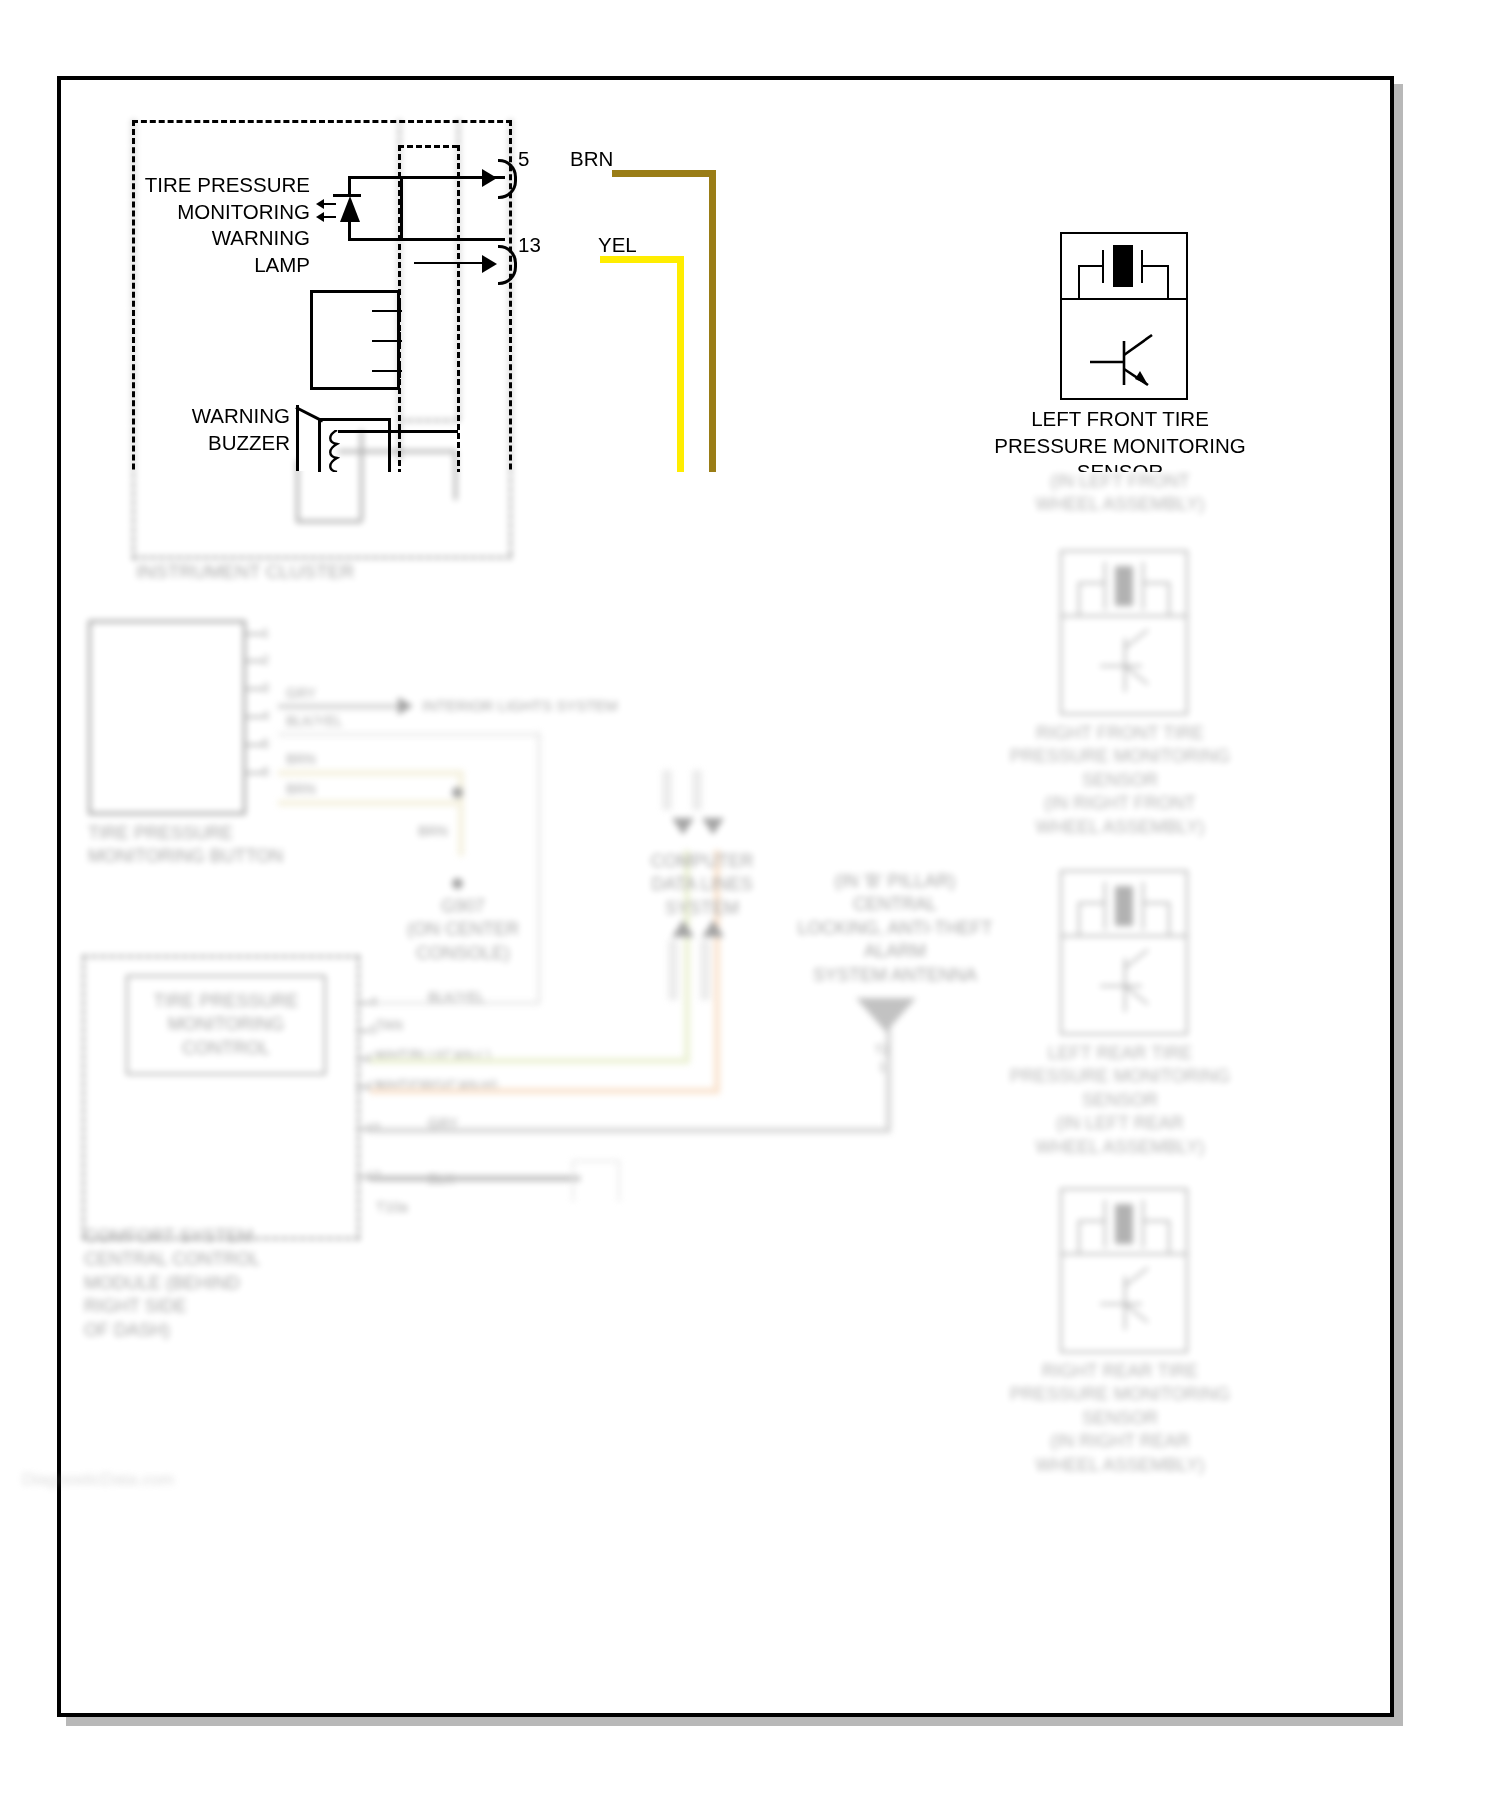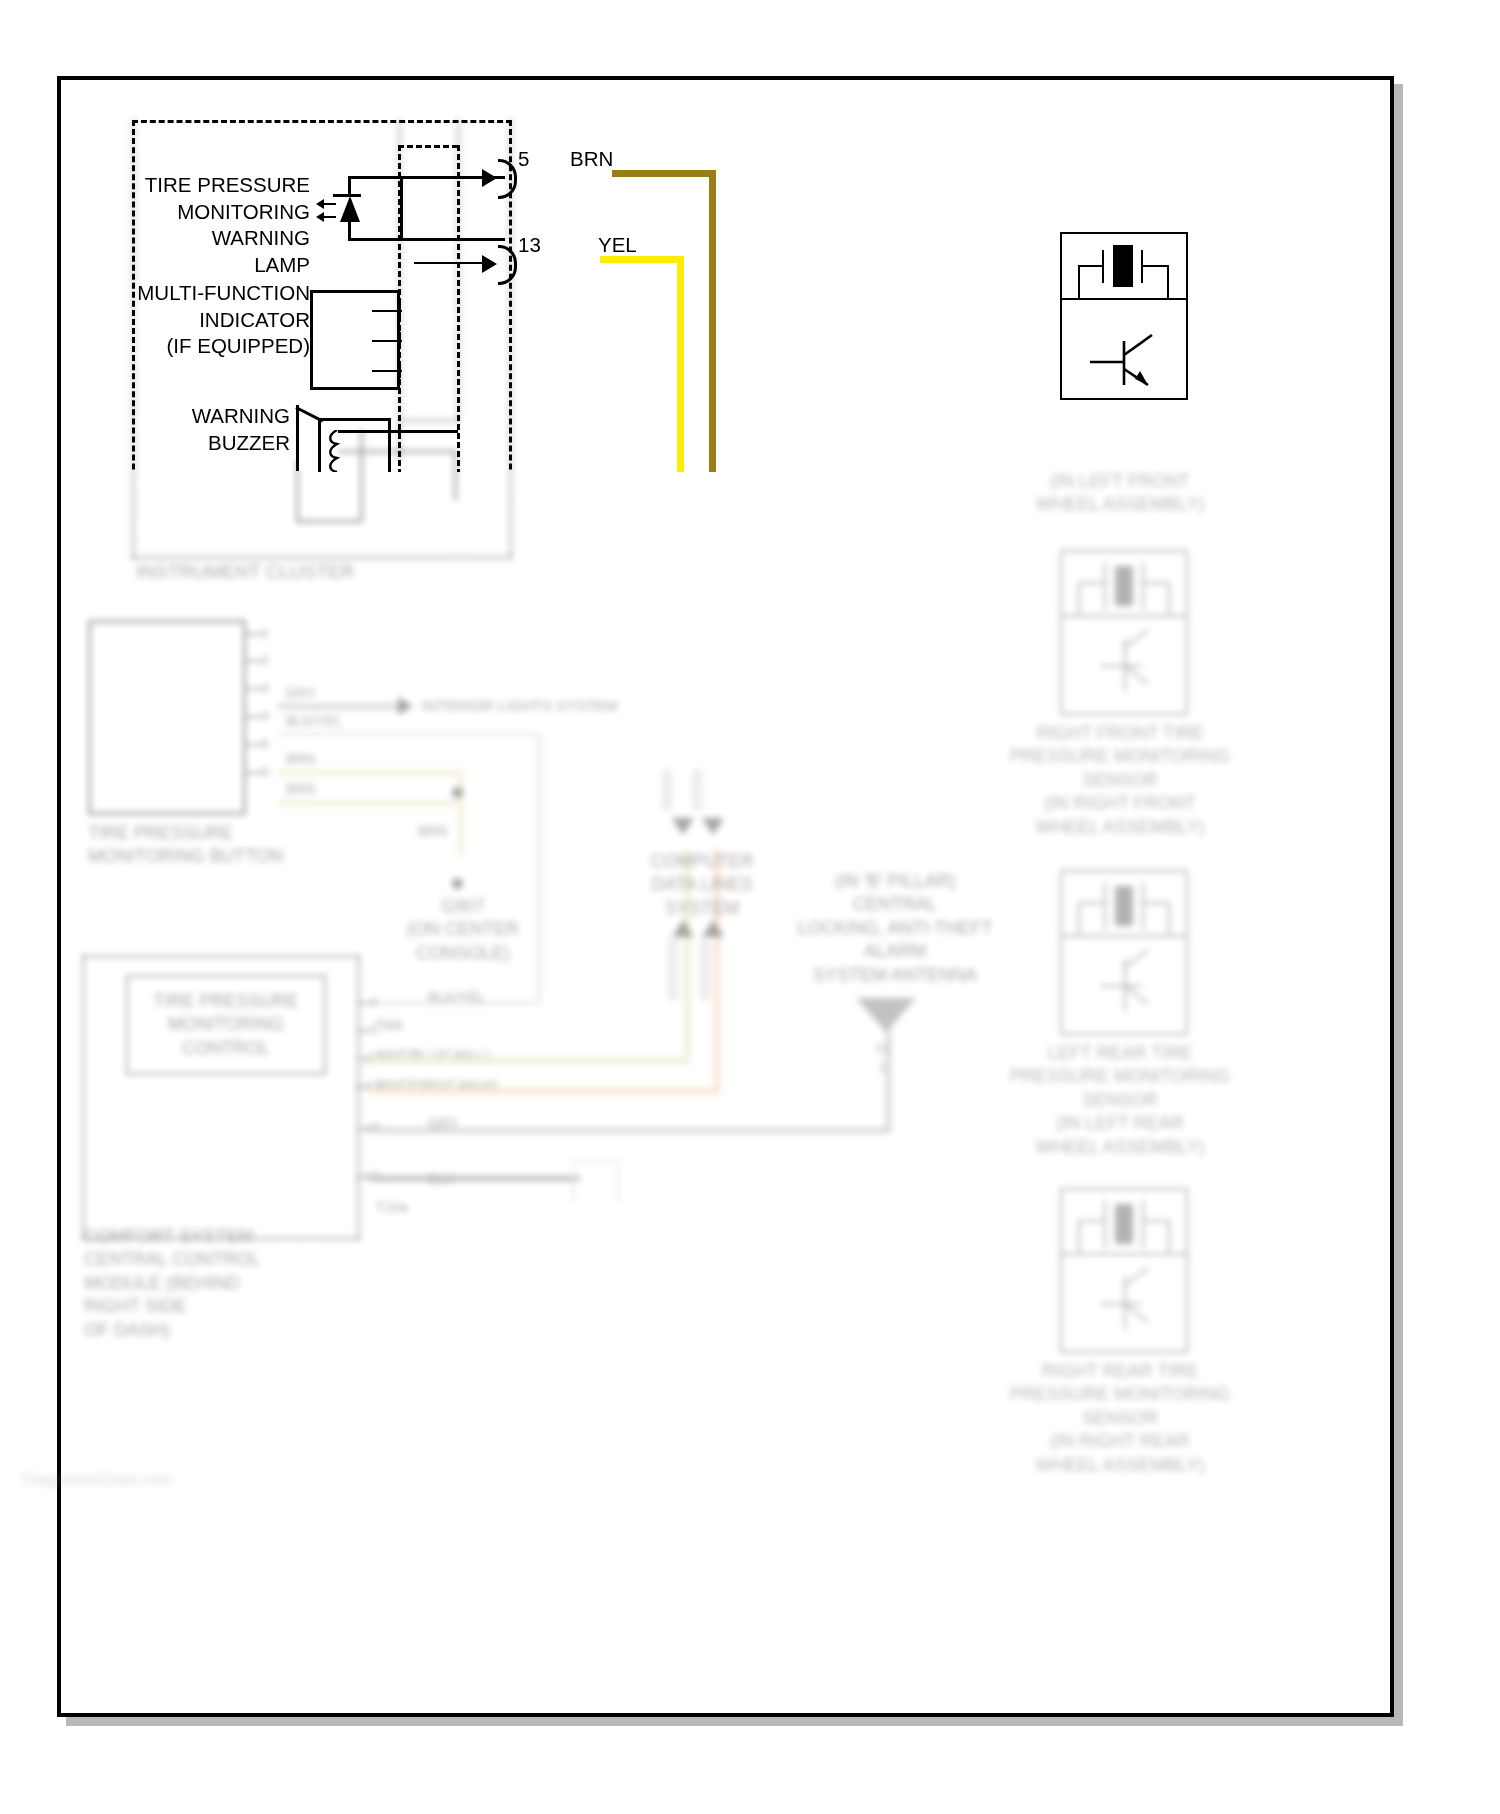--- a/index.html
+++ b/index.html
@@ -301,23 +301,20 @@
   <div class="txt t20" style="left:518px;top:146px;">5</div>
   <div class="txt t20" style="left:570px;top:146px;">BRN</div>
 
   <div class="ln h" style="left:414px;top:262px;width:72px;height:2px;"></div>
   <div class="arrow-r" style="left:482px;top:255px;"></div>
   <div style="position:absolute;left:498px;top:245px;width:16px;height:34px;
               border:3px solid #000;border-left:none;border-radius:0 18px 18px 0;"></div>
   <div class="txt t20" style="left:518px;top:232px;">13</div>
   <div class="txt t20" style="left:570px;top:232px;margin-left:28px;">YEL</div>
 
-  <div class="txt t20 right" style="left:110px;top:280px;width:200px;">MULTI-FUNCTION
-INDICATOR
-(IF EQUIPPED)</div>
   <div class="box" style="left:310px;top:290px;width:90px;height:100px;"></div>
   <div class="ln h" style="left:372px;top:310px;width:30px;height:2px;"></div>
   <div class="ln h" style="left:372px;top:340px;width:30px;height:2px;"></div>
   <div class="ln h" style="left:372px;top:370px;width:30px;height:2px;"></div>
   <div class="ln v" style="left:398px;top:302px;height:16px;"></div>
   <div class="ln v" style="left:398px;top:332px;height:16px;"></div>
   <div class="ln v" style="left:398px;top:362px;height:16px;"></div>
 
   <div class="txt t20 right" style="left:160px;top:403px;width:130px;">WARNING
 BUZZER</div>
@@ -354,13 +351,16 @@
 
   <div style="position:absolute;left:1090px;top:325px;width:90px;height:70px;">
     <svg width="90" height="70" viewBox="0 0 90 70">
       <line x1="0" y1="37" x2="34" y2="37" stroke="#000" stroke-width="2.6"></line>
       <line x1="34" y1="16" x2="34" y2="60" stroke="#000" stroke-width="2.6"></line>
       <line x1="34" y1="30" x2="62" y2="10" stroke="#000" stroke-width="2.6"></line>
       <line x1="34" y1="44" x2="58" y2="60" stroke="#000" stroke-width="2.6"></line>
       <polygon points="58,60 45,54 50,46" fill="#000"></polygon>
     </svg>
   </div>
+  <div class="txt t20 center" style="left:980px;top:406px;width:280px;">LEFT FRONT TIRE
+PRESSURE MONITORING
+SENSOR</div>
 </div>
 
 </body></html>

